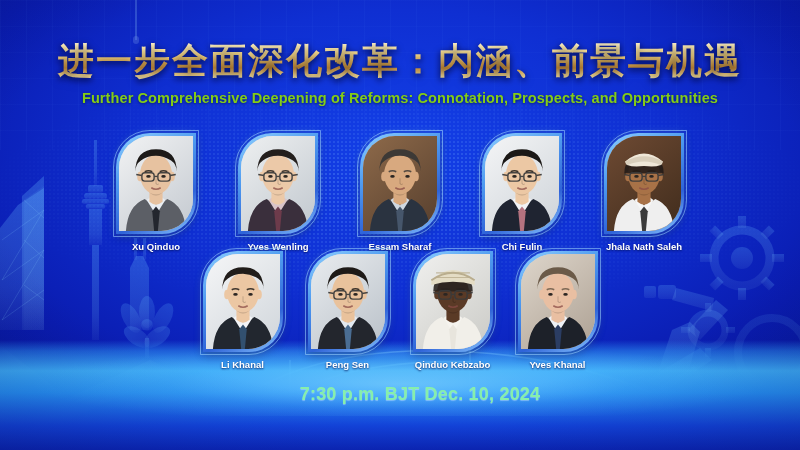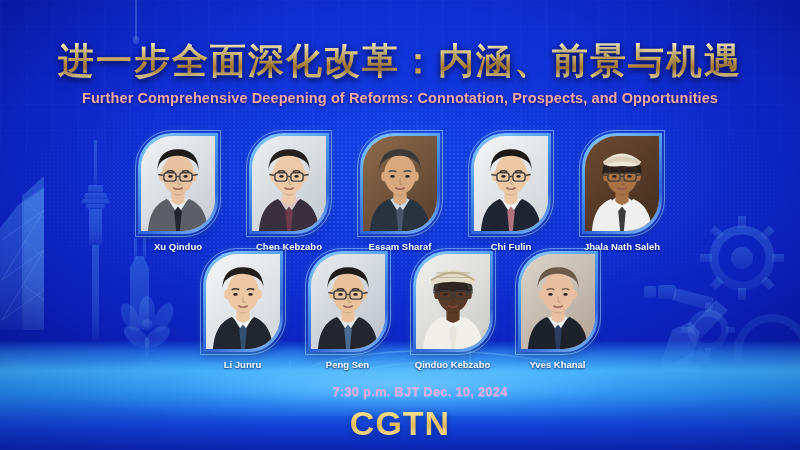--- a/index.html
+++ b/index.html
@@ -81,28 +81,28 @@
     color:transparent;
     -webkit-text-fill-color:transparent;
     text-shadow:0 2px 6px rgba(0,0,0,.35);
     filter:drop-shadow(0 2px 3px rgba(0,10,80,.6));
     text-align:center;
   }
   .title-en {
     margin-top:9px;
     font-size:14.5px;
     font-weight:bold;
-    color:#fca5a5;
+    color:#84cc16;
     letter-spacing:.1px;
     text-shadow:0 1px 3px rgba(0,20,90,.8);
   }
 
   
   .row { position:absolute; left:0; right:0; display:flex; justify-content:center; }
-  .row-1 { top:133px; gap:31px; }
+  .row-1 { top:133px; gap:42px; }
   .row-2 { top:251px; gap:25px; }
 
   .guest { width:80px; display:flex; flex-direction:column; align-items:center; }
 
   .frame {
     position:relative;
     width:80px; height:101px;
     border-radius:34px 0 34px 0;
     padding:3px;
     background:linear-gradient(150deg, #8fd0ff 0%, #4f9bf0 35%, #2f63d8 70%, #8ecbff 100%);
@@ -130,23 +130,23 @@
     font-weight:bold;
     color:#ffffff;
     white-space:nowrap;
     text-shadow:0 1px 2px rgba(0,15,85,.85);
   }
 
   
   .airtime {
     position:absolute; left:0; right:0; top:384px;
     text-align:center;
-    font-size:13px;
+    font-size:18px;
     font-weight:bold;
-    color:#f9a8d4;
+    color:#86efac;
     letter-spacing:.2px;
     text-shadow:0 1px 1px rgba(255,255,255,.35);
     padding-left:40px;
   }
   .logo {
     position:absolute; left:0; right:0; top:404px;
     text-align:center;
     font-size:34px;
     font-weight:bold;
     letter-spacing:1px;
@@ -390,21 +390,21 @@
     <g fill="none" stroke="#3a3a3a" stroke-width="1.5" opacity=".92">
          <rect x="25" y="39" width="13" height="9" rx="3"></rect>
          <rect x="42" y="39" width="13" height="9" rx="3"></rect>
          <line x1="38" y1="43" x2="42" y2="43"></line>
          <line x1="19" y1="41" x2="25" y2="42"></line>
          <line x1="55" y1="42" x2="61" y2="41"></line>
        </g>
   </svg>
         </div>
       </div>
-      <div class="gname">Chen Kebzabo</div>
+      <div class="gname">Yves Wenling</div>
       </div>
       <div class="guest">
       <div class="frame">
         <div class="photo">
 
   <svg viewBox="0 0 80 101" preserveAspectRatio="xMidYMid slice" aria-hidden="true">
     <defs>
       <linearGradient id="pbrow13" x1="0" y1="0" x2="0.7" y2="1">
         <stop offset="0%" stop-color="#8e6a4a"></stop>
                   <stop offset="100%" stop-color="#5d4431"></stop>
@@ -578,21 +578,21 @@
     <g stroke="#211d1a" stroke-width="1.6" fill="none" opacity=".85">
       <path d="M28,38 Q32,36 36,38"></path>
                 <path d="M44,38 Q48,36 52,38"></path>
     </g>
     <path d="M40,45 L40,51 Q42,52 43,51" fill="none" stroke="#00000033" stroke-width="1"></path>
     <path d="M35,55 Q40,58 45,55" fill="none" stroke="#8a4b45" stroke-width="1.6" opacity=".75"></path>
 
   </svg>
         </div>
       </div>
-      <div class="gname">Li Junru</div>
+      <div class="gname">Li Khanal</div>
       </div>
       <div class="guest">
       <div class="frame">
         <div class="photo">
 
   <svg viewBox="0 0 80 101" preserveAspectRatio="xMidYMid slice" aria-hidden="true">
     <defs>
       <linearGradient id="pbrow21" x1="0" y1="0" x2="0.7" y2="1">
         <stop offset="0%" stop-color="#e9ecef"></stop>
                   <stop offset="100%" stop-color="#bfc6cd"></stop>
@@ -727,15 +727,14 @@
     <path d="M35,55 Q40,58 45,55" fill="none" stroke="#8a4b45" stroke-width="1.6" opacity=".75"></path>
 
   </svg>
         </div>
       </div>
       <div class="gname">Yves Khanal</div>
       </div>
     </div>
 
   <div class="airtime">7:30 p.m. BJT Dec. 10, 2024</div>
-  <div class="logo">CGTN</div>
 
 </div>
 
 </body></html>

